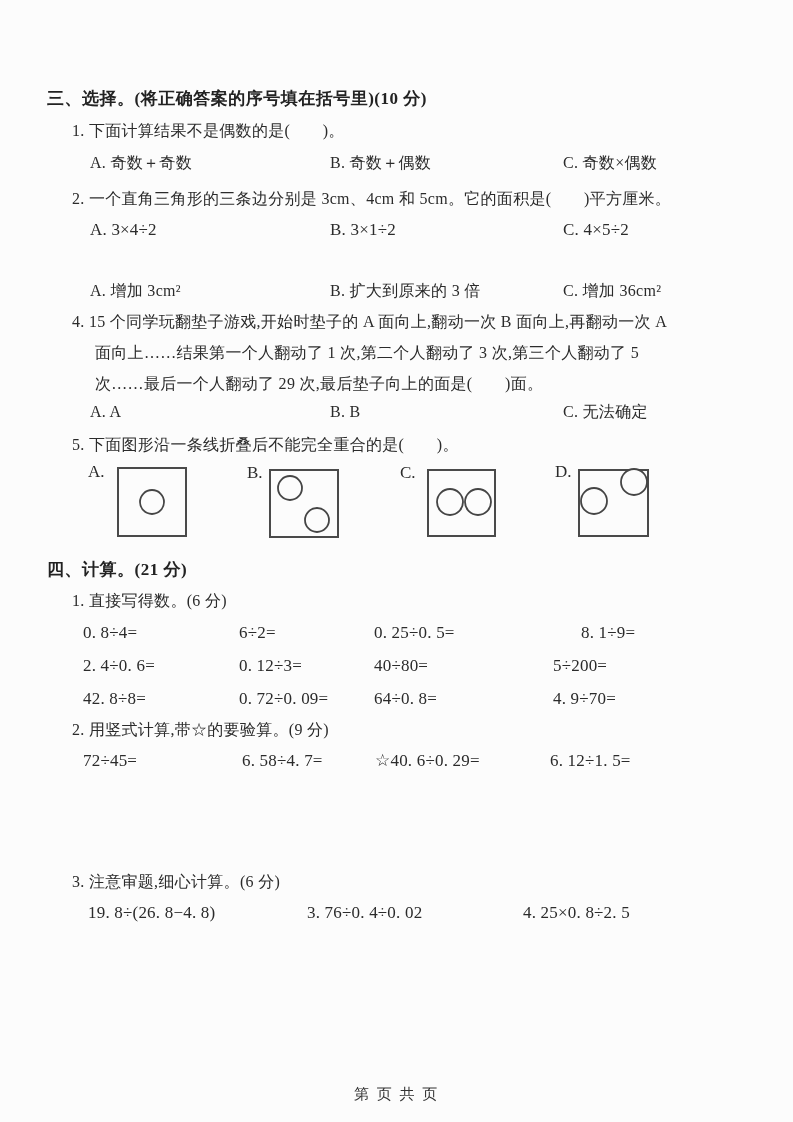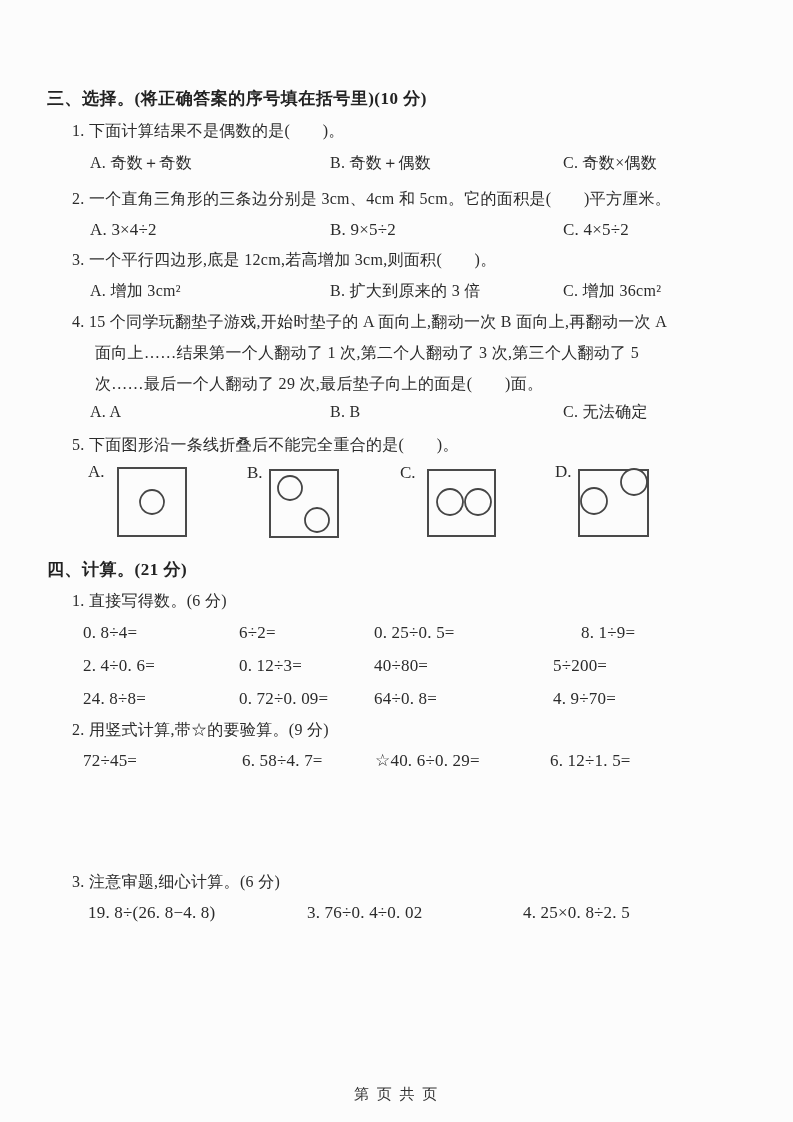--- a/index.html
+++ b/index.html
@@ -28,25 +28,24 @@
   <div class="ln" style="left:72px;top:120px">1. 下面计算结果不是偶数的是(　　)。</div>
   <div>
     <span class="ln" style="left:90px;top:152px">A. 奇数＋奇数</span>
     <span class="ln" style="left:330px;top:152px">B. 奇数＋偶数</span>
     <span class="ln" style="left:563px;top:152px">C. 奇数×偶数</span>
   </div>
 
   <div class="ln" style="left:72px;top:188px">2. 一个直角三角形的三条边分别是 3cm、4cm 和 5cm。它的面积是(　　)平方厘米。</div>
   <div>
     <span class="ln m" style="left:90px;top:219px">A. 3×4÷2</span>
-    <span class="ln m" style="left:330px;top:219px">B. 9×5÷2</span>
+    <span class="ln m" style="left:330px;top:219px">B. 3×1÷2</span>
     <span class="ln m" style="left:563px;top:219px">C. 4×5÷2</span>
   </div>
 
-  <div class="ln" style="left:72px;top:249px">3. 一个平行四边形,底是 12cm,若高增加 3cm,则面积(　　)。</div>
   <div>
     <span class="ln" style="left:90px;top:280px">A. 增加 3cm²</span>
     <span class="ln" style="left:330px;top:280px">B. 扩大到原来的 3 倍</span>
     <span class="ln" style="left:563px;top:280px">C. 增加 36cm²</span>
   </div>
 
   <div>
     <div class="ln" style="left:72px;top:311px">4. 15 个同学玩翻垫子游戏,开始时垫子的 A 面向上,翻动一次 B 面向上,再翻动一次 A</div>
     <div class="ln" style="left:95px;top:342px">面向上……结果第一个人翻动了 1 次,第二个人翻动了 3 次,第三个人翻动了 5</div>
     <div class="ln" style="left:95px;top:373px">次……最后一个人翻动了 29 次,最后垫子向上的面是(　　)面。</div>
@@ -97,21 +96,21 @@
     <span class="ln m" style="left:374px;top:622px">0. 25÷0. 5=</span>
     <span class="ln m" style="left:581px;top:622px">8. 1÷9=</span>
   </div>
   <div>
     <span class="ln m" style="left:83px;top:655px">2. 4÷0. 6=</span>
     <span class="ln m" style="left:239px;top:655px">0. 12÷3=</span>
     <span class="ln m" style="left:374px;top:655px">40÷80=</span>
     <span class="ln m" style="left:553px;top:655px">5÷200=</span>
   </div>
   <div>
-    <span class="ln m" style="left:83px;top:688px">24. 8÷8=</span>
+    <span class="ln m" style="left:83px;top:688px">42. 8÷8=</span>
     <span class="ln m" style="left:239px;top:688px">0. 72÷0. 09=</span>
     <span class="ln m" style="left:374px;top:688px">64÷0. 8=</span>
     <span class="ln m" style="left:553px;top:688px">4. 9÷70=</span>
   </div>
 
   <div class="ln" style="left:72px;top:719px">2. 用竖式计算,带☆的要验算。(9 分)</div>
   <div>
     <span class="ln m" style="left:83px;top:750px">72÷45=</span>
     <span class="ln m" style="left:242px;top:750px">6. 58÷4. 7=</span>
     <span class="ln m" style="left:375px;top:750px">☆40. 6÷0. 29=</span>

